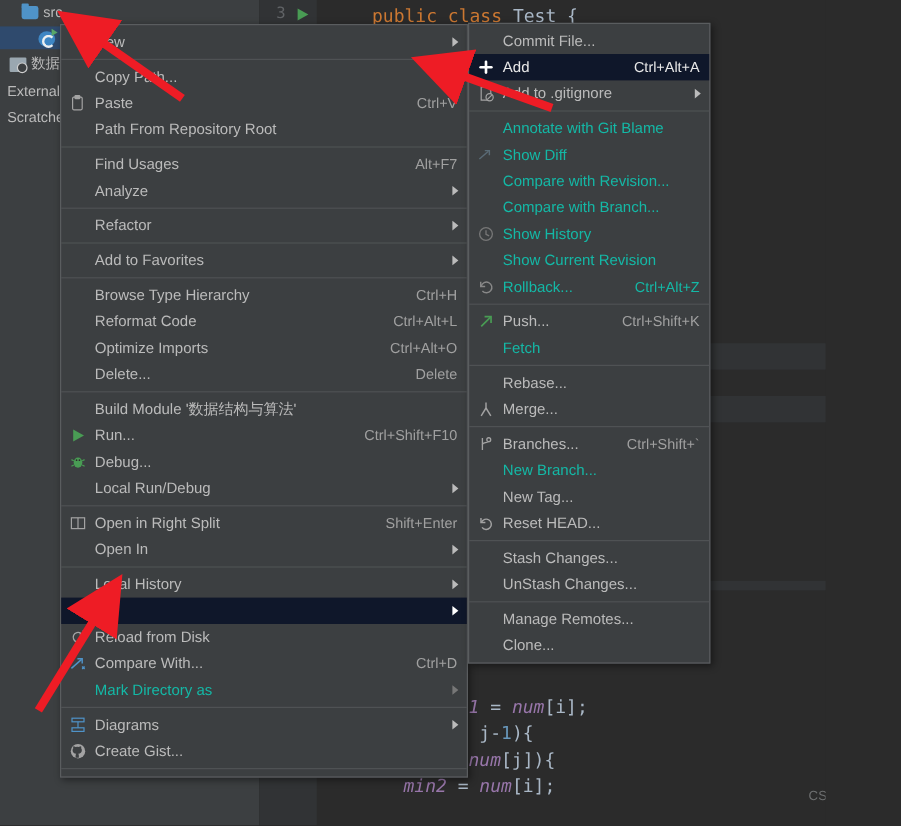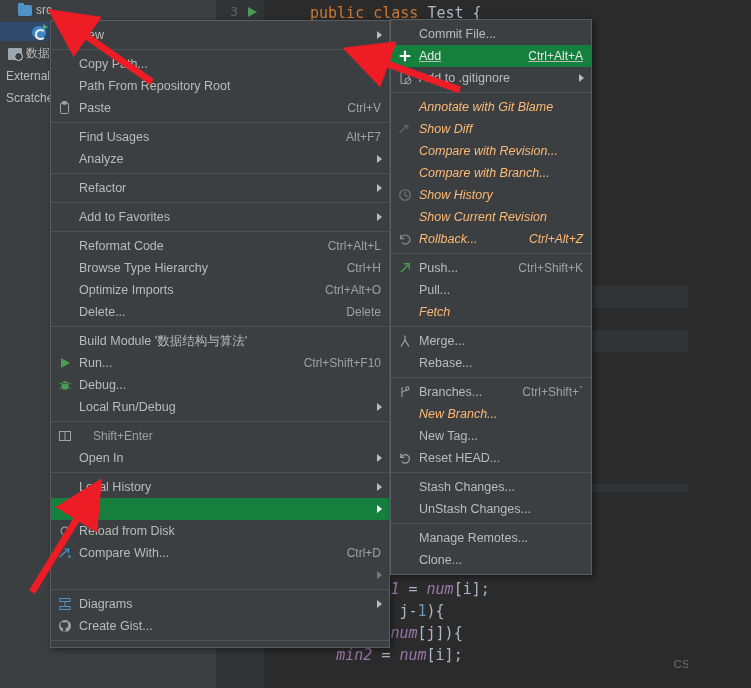--- a/index.html
+++ b/index.html
@@ -132,22 +132,22 @@
 
   .mi {
     position: relative;
     height: 22px;
     display: flex; align-items: center;
     padding: 0 8px 0 28px;
     white-space: nowrap;
   }
   .mi .label { flex: 1 1 auto; color: #bbbbbb; }
   .mi .accel { color: #a0a0a0; margin-left: 14px; font-size: 12px; }
-  .mi.disabled .label, .mi.disabled .accel { color: #fdba74; font-style: italic; }
-  .mi.selected { background: #15803d; text-decoration: underline; }
+  .mi.disabled .label, .mi.disabled .accel { color: #14b8a6; }
+  .mi.selected { background: #0f172a; }
   .mi.selected .label, .mi.selected .accel { color: #e8e8e8; }
   .mi .arrow {
     position: absolute; right: 7px; top: 50%;
     margin-top: -4px;
     width: 0; height: 0;
     border-left: 5px solid #bbbbbb;
     border-top: 4px solid transparent;
     border-bottom: 4px solid transparent;
   }
   .mi.disabled .arrow { border-left-color: #777; }
@@ -264,34 +264,34 @@
   <div class="menu" id="menu-main">
       <div class="mi">
         <span class="label">New</span>
         <span class="arrow"></span>
       </div>
       <div class="sep"></div>
       <div class="mi">
         <span class="label">Copy Path...</span>
       </div>
       <div class="mi">
-        <span class="label">Path From Repository Root</span>
-      </div>
-      <div class="mi">
         <span class="mic">
           <svg width="14" height="14" viewBox="0 0 14 14">
             <g stroke="#a3a3a3" stroke-width="1" fill="none">
         <rect x="2.5" y="2" width="8" height="10.5" rx="1"></rect>
         <rect x="4.5" y="0.6" width="4" height="2.6" rx="0.6" fill="#a3a3a3"></rect>
             </g>
           </svg>
         </span>
         <span class="label">Paste</span>
         <span class="accel">Ctrl+V</span>
       </div>
+      <div class="mi">
+        <span class="label">Path From Repository Root</span>
+      </div>
       <div class="sep"></div>
       <div class="mi">
         <span class="label">Find Usages</span>
         <span class="accel">Alt+F7</span>
       </div>
       <div class="mi">
         <span class="label">Analyze</span>
         <span class="arrow"></span>
       </div>
       <div class="sep"></div>
@@ -299,26 +299,26 @@
         <span class="label">Refactor</span>
         <span class="arrow"></span>
       </div>
       <div class="sep"></div>
       <div class="mi">
         <span class="label">Add to Favorites</span>
         <span class="arrow"></span>
       </div>
       <div class="sep"></div>
       <div class="mi">
+        <span class="label">Browse Type Hierarchy</span>
+        <span class="accel">Ctrl+H</span>
+      </div>
+      <div class="mi">
         <span class="label">Reformat Code</span>
         <span class="accel">Ctrl+Alt+L</span>
-      </div>
-      <div class="mi">
-        <span class="label">Browse Type Hierarchy</span>
-        <span class="accel">Ctrl+H</span>
       </div>
       <div class="mi">
         <span class="label">Optimize Imports</span>
         <span class="accel">Ctrl+Alt+O</span>
       </div>
       <div class="mi">
         <span class="label">Delete...</span>
         <span class="accel">Delete</span>
       </div>
       <div class="sep"></div>
@@ -361,20 +361,21 @@
       <div class="sep"></div>
       <div class="mi">
         <span class="mic">
           <svg width="14" height="14" viewBox="0 0 14 14">
             <g stroke="#a3a3a3" stroke-width="1" fill="none">
               <rect x="1.5" y="2.5" width="11" height="9"></rect>
         <line x1="7" y1="2.5" x2="7" y2="11.5"></line>
             </g>
           </svg>
         </span>
+        <span class="label">Open in Right Split</span>
         <span class="accel">Shift+Enter</span>
       </div>
       <div class="mi">
         <span class="label">Open In</span>
         <span class="arrow"></span>
       </div>
       <div class="sep"></div>
       <div class="mi">
         <span class="label">Local History</span>
         <span class="arrow"></span>
@@ -402,20 +403,21 @@
               <polyline points="6.5,3 10.5,3 10.5,7"></polyline>
         <line x1="10.5" y1="9.5" x2="12.5" y2="11.5"></line>
               <line x1="12.5" y1="9.5" x2="10.5" y2="11.5"></line>
             </g>
           </svg>
         </span>
         <span class="label">Compare With...</span>
         <span class="accel">Ctrl+D</span>
       </div>
       <div class="mi disabled">
+        <span class="label">Mark Directory as</span>
         <span class="arrow"></span>
       </div>
       <div class="sep"></div>
       <div class="mi">
         <span class="mic">
           <svg width="14" height="14" viewBox="0 0 14 14">
             <g stroke="#4f93c8" stroke-width="1" fill="none">
         <rect x="2" y="1.5" width="10" height="3"></rect>
               <rect x="2" y="9.5" width="10" height="3"></rect>
         <line x1="7" y1="4.5" x2="7" y2="9.5"></line>
@@ -519,41 +521,38 @@
           <svg width="14" height="14" viewBox="0 0 14 14">
             <g stroke="#499c54" stroke-width="1.4" fill="none">
         <line x1="3" y1="11" x2="10.8" y2="3.2"></line>
               <polyline points="5.8,2.8 11.2,2.8 11.2,8.2"></polyline>
             </g>
           </svg>
         </span>
         <span class="label">Push...</span>
         <span class="accel">Ctrl+Shift+K</span>
       </div>
-      <div class="mi">
-        <span class="label">Pull...</span>
-      </div>
       <div class="mi disabled">
         <span class="label">Fetch</span>
       </div>
       <div class="sep"></div>
+      <div class="mi">
+        <span class="label">Rebase...</span>
+      </div>
       <div class="mi">
         <span class="mic">
           <svg width="14" height="14" viewBox="0 0 14 14">
             <g stroke="#a3a3a3" stroke-width="1.2" fill="none">
         <line x1="7" y1="1.5" x2="7" y2="6"></line>
               <line x1="7" y1="6" x2="3" y2="12.5"></line>
               <line x1="7" y1="6" x2="11" y2="12.5"></line>
             </g>
           </svg>
         </span>
         <span class="label">Merge...</span>
-      </div>
-      <div class="mi">
-        <span class="label">Rebase...</span>
       </div>
       <div class="sep"></div>
       <div class="mi">
         <span class="mic">
           <svg width="14" height="14" viewBox="0 0 14 14">
             <g stroke="#a3a3a3" stroke-width="1.1" fill="none">
         <line x1="4" y1="2" x2="4" y2="12"></line>
               <circle cx="9.3" cy="3.4" r="1.6"></circle>
         <path d="M4 7.5c0-2 5.3-1.6 5.3-2.5"></path>
             </g>

